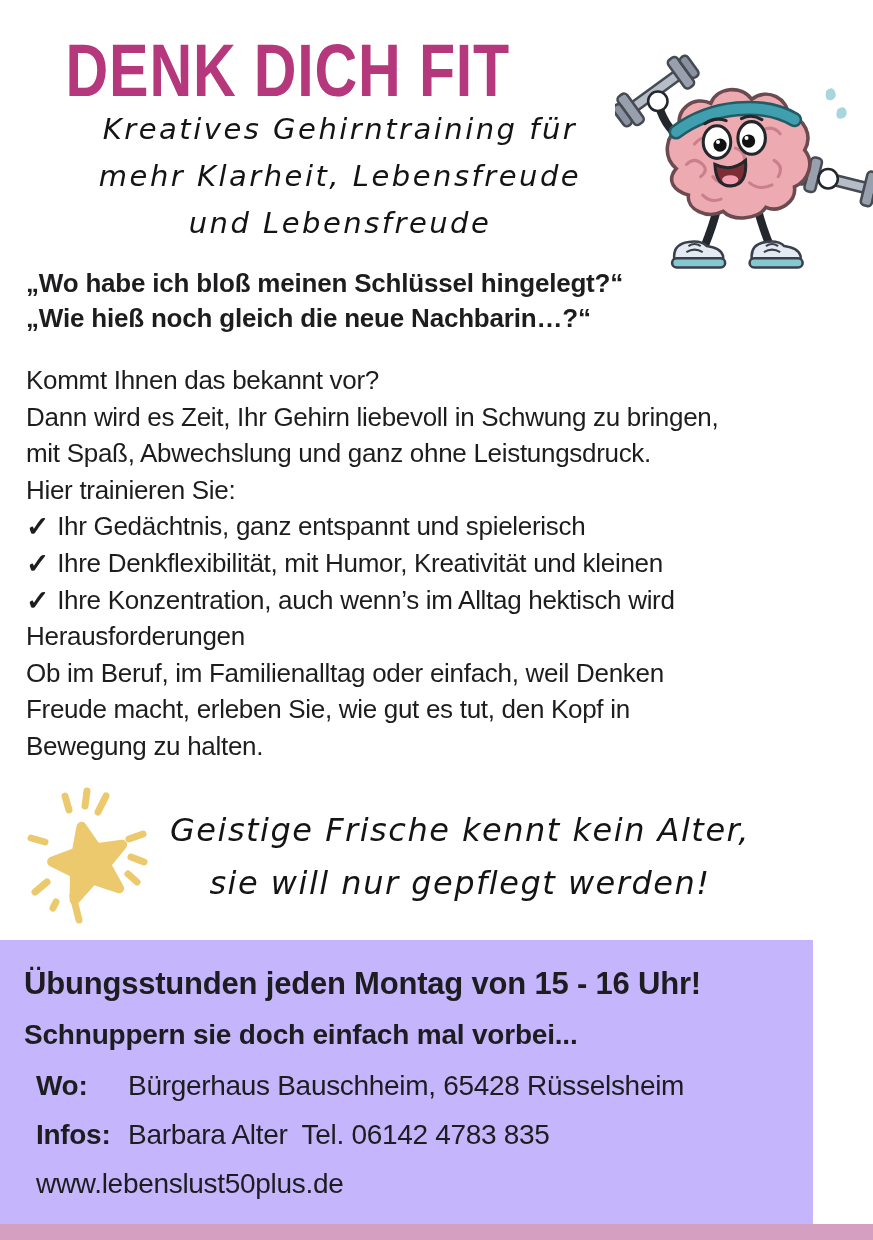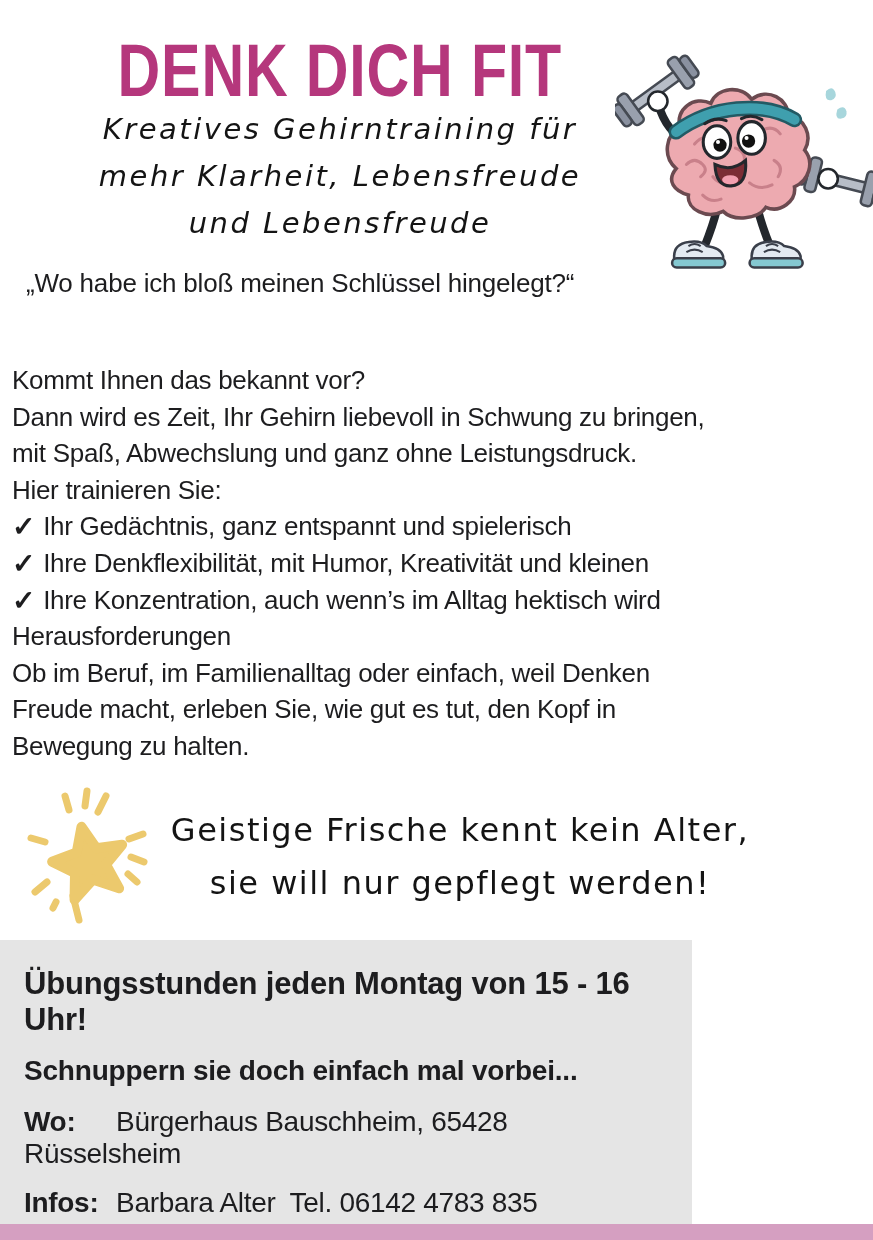--- a/index.html
+++ b/index.html
@@ -1,58 +1,58 @@
 <!DOCTYPE html>
 <html><head>
 <meta charset="utf-8">
 <style>
   html,body{margin:0;padding:0;background:#ffffff;}
   .page{
     position:relative;width:873px;height:1240px;overflow:hidden;
     background:#ffffff;font-family:"Liberation Sans",sans-serif;color:#1d1d1f;
   }
   
-  .title-wrap{position:absolute;top:34px;left:10px;width:660px;text-align:center;}
+  .title-wrap{position:absolute;top:34px;left:10px;width:660px;text-align:left;}
   .title-wrap .title{
     display:inline-block;transform:scaleX(0.80);transform-origin:50% 50%;
     font-size:74px;font-weight:bold;letter-spacing:1px;color:#b5377c;line-height:1.0;
     white-space:nowrap;
   }
   .subtitle{
     position:absolute;top:106px;left:10px;width:660px;text-align:center;
     font-family:"DejaVu Sans",sans-serif;font-style:italic;
     font-size:29px;line-height:47px;letter-spacing:2.5px;color:#141414;
   }
   .brain{position:absolute;left:615px;top:46px;width:258px;height:240px;}
   
   .quotes{
     position:absolute;top:266px;left:26px;width:830px;
-    font-size:26px;font-weight:normal;line-height:35px;letter-spacing:-0.2px;
+    font-size:26px;font-weight:bold;line-height:35px;letter-spacing:-0.2px;
   }
   .bodytext{
-    position:absolute;top:362px;left:12px;width:822px;
+    position:absolute;top:362px;left:26px;width:822px;
     font-size:26px;line-height:36.6px;letter-spacing:-0.3px;
   }
   .bodytext .line{white-space:nowrap;}
   .check-row .check{display:inline-block;margin-right:8px;font-size:28px;font-weight:bold;transform:translateY(1px);}
   
   .star{position:absolute;left:25px;top:786px;width:138px;height:142px;}
   .motto{
     position:absolute;top:804px;left:150px;width:620px;text-align:center;
-    font-family:"DejaVu Sans",sans-serif;
+    font-family:"DejaVu Sans",sans-serif;font-style:italic;
     font-size:32px;line-height:53px;letter-spacing:1.5px;color:#141414;
   }
   
   .footer{
-    position:absolute;left:0;top:940px;width:692px;height:300px;
-    background:#e5e5e5;box-sizing:border-box;padding:26px 24px 0 24px;
+    position:absolute;left:0;top:940px;width:813px;height:300px;
+    background:#c4b5fd;box-sizing:border-box;padding:26px 24px 0 24px;
   }
   .footer .headline{font-size:31px;font-weight:bold;margin:0 0 17px 0;letter-spacing:-0.2px;}
   .footer .subline{font-size:28px;font-weight:bold;margin:0 0 19px 0;letter-spacing:-0.2px;}
-  .footer .info-line{font-size:28px;margin:0 0 17px 0;letter-spacing:-0.3px;}
+  .footer .info-line{font-size:28px;margin:0 0 17px 12px;letter-spacing:-0.3px;}
   .footer .label{font-weight:bold;display:inline-block;min-width:92px;}
   .footer .tel{margin-left:14px;}
   .footer-edge{position:absolute;left:0;top:1224px;width:873px;height:16px;background:#d59fc1;}
 </style>
 </head>
 <body>
 
 <div class="page">
 
   <div class="title-wrap">
@@ -135,20 +135,21 @@
     </g>
 
     <g>
       <path d="M98 116 q16 8 30 -4 q2 24 -14 25 q-15 1 -16 -21 Z" fill="#7c2d35" stroke="#23272c" stroke-width="3"></path>
       <ellipse cx="113" cy="131" rx="8" ry="4.5" fill="#f2a0b0"></ellipse>
     </g>
   </svg>
 
   <div class="quotes">
     <div>„Wo habe ich bloß meinen Schlüssel hingelegt?“</div>
+    <div>„Wie hieß noch gleich die neue Nachbarin…?“</div>
   </div>
 
   <div class="bodytext">
     <div class="line">Kommt Ihnen das bekannt vor?</div>
     <div class="line">Dann wird es Zeit, Ihr Gehirn liebevoll in Schwung zu bringen,</div>
     <div class="line">mit Spaß, Abwechslung und ganz ohne Leistungsdruck.</div>
     <div class="line">Hier trainieren Sie:</div>
 
     <div class="line check-row">
       <span class="check">✓</span><span>Ihr Gedächtnis, ganz entspannt und spielerisch</span>

